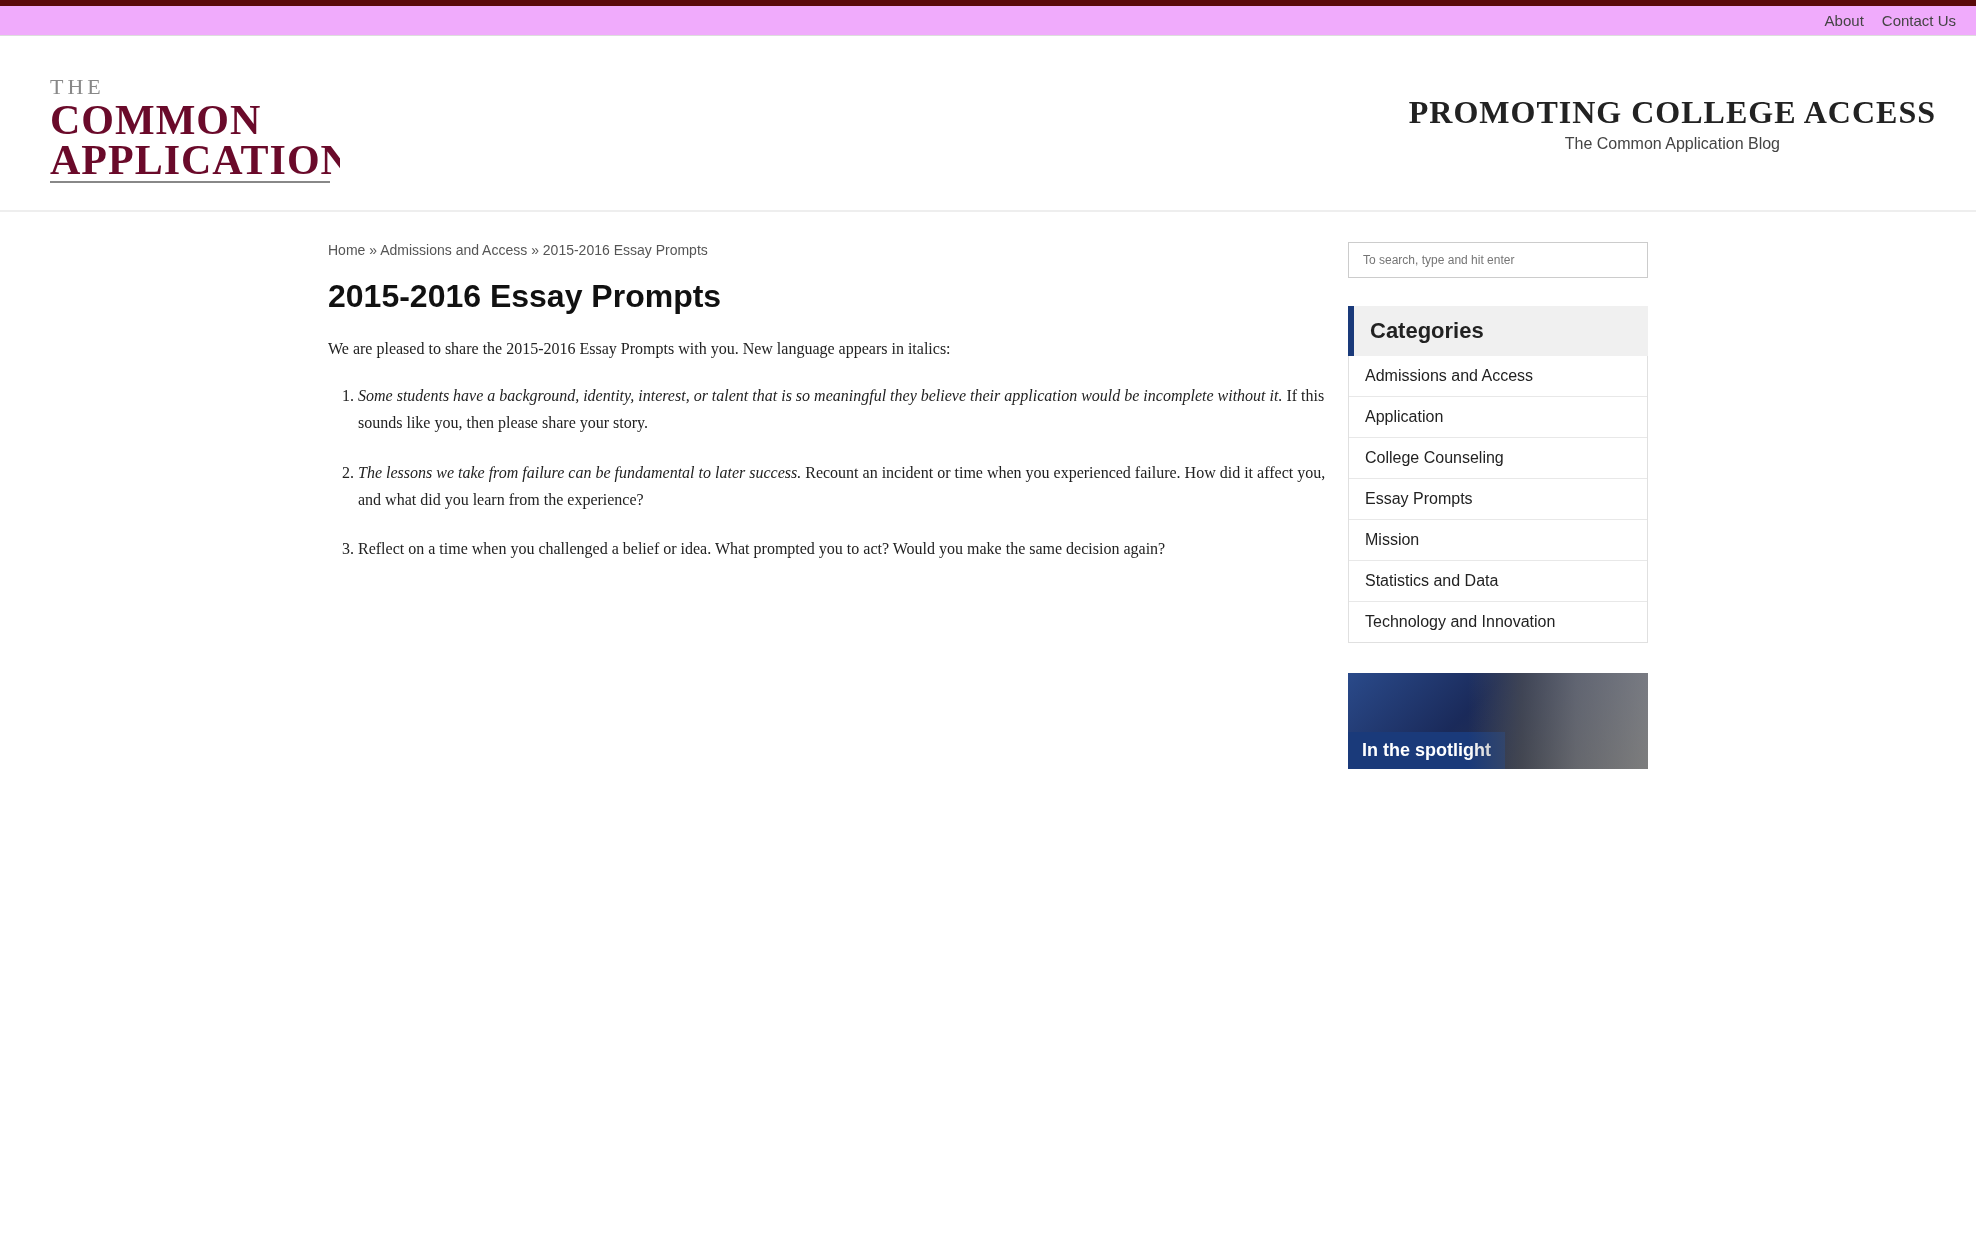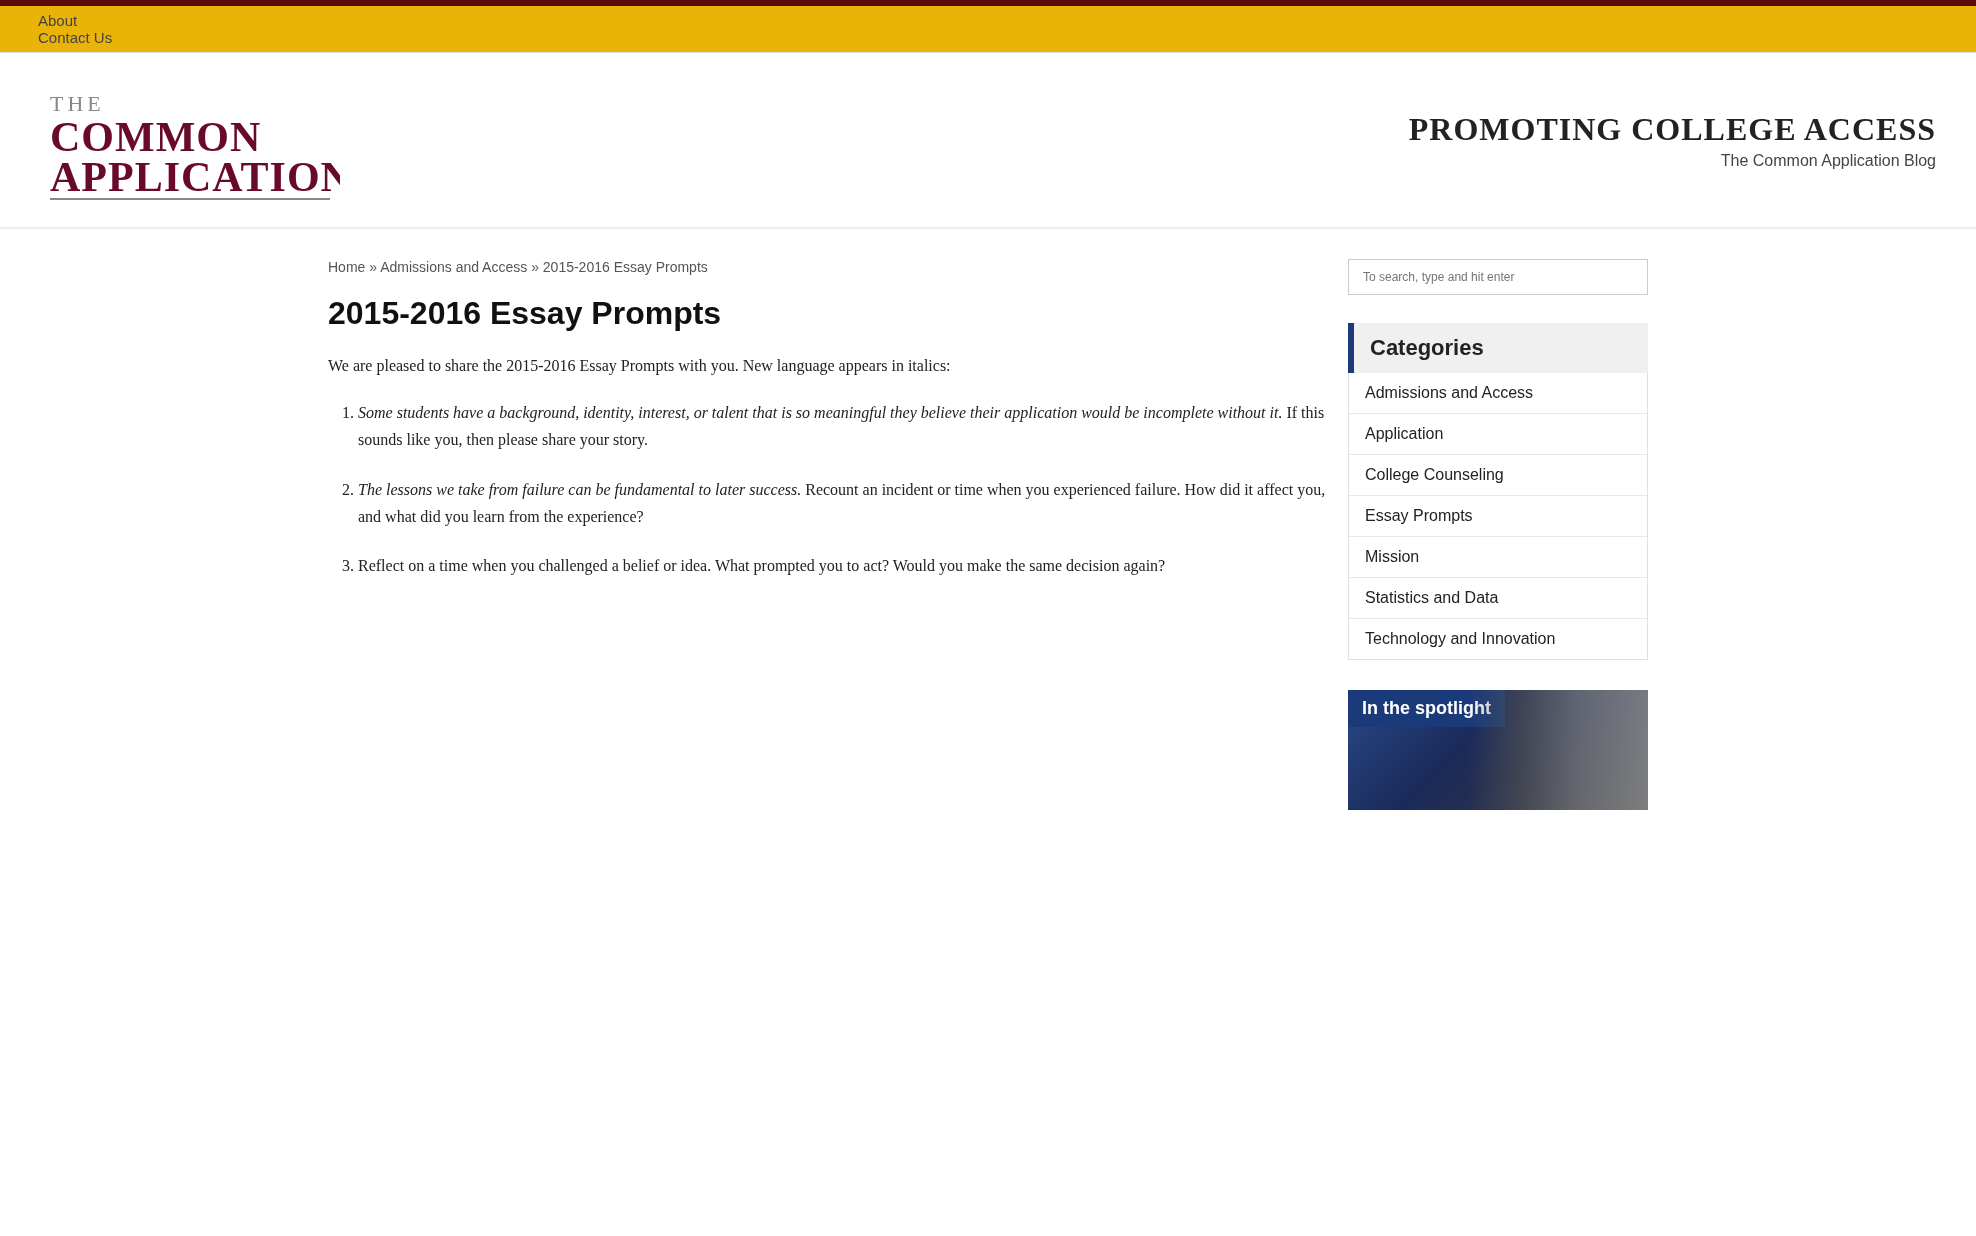--- a/index.html
+++ b/index.html
@@ -9,22 +9,21 @@
       color: #222;
       background: #fff;
       border-top: 6px solid #5a0a0a;
     }
     
     .top-nav {
       display: flex;
       justify-content: flex-end;
       padding: 6px 20px;
       border-bottom: 1px solid #ddd;
-      background: #eab308;
-      flex-direction: column;
+      background: #f0abfc;
     }
     .top-nav a {
       color: #444;
       text-decoration: none;
       font-size: 15px;
       margin-left: 18px;
       font-family: Arial, sans-serif;
     }
 
     
@@ -48,20 +47,21 @@
       font-size: 32px;
       color: #222;
       letter-spacing: 1px;
       text-transform: uppercase;
     }
     .blog-title-area p {
       font-family: Arial, sans-serif;
       font-size: 16px;
       color: #444;
       margin-top: 4px;
+      text-align: center;
     }
 
     
     .main-container {
       display: flex;
       max-width: 1400px;
       margin: 0 auto;
       padding: 30px 40px;
     }
 
@@ -174,26 +174,26 @@
       font-family: Arial, sans-serif;
       font-size: 16px;
       color: #222;
       text-decoration: none;
       background: #fff;
     }
 
     
     .spotlight-image {
       width: 100%;
-      height: 120px;
+      height: 96px;
       background: linear-gradient(135deg, #2a4a8a 0%, #1a2a5a 40%, #3a3a3a 100%);
       position: relative;
       overflow: hidden;
       display: flex;
-      align-items: flex-start;
+      align-items: flex-end;
     }
     .spotlight-label {
       background: #1a3a7a;
       color: #fff;
       font-family: Arial, sans-serif;
       font-size: 18px;
       font-weight: bold;
       padding: 8px 14px;
       display: inline-block;
     }

